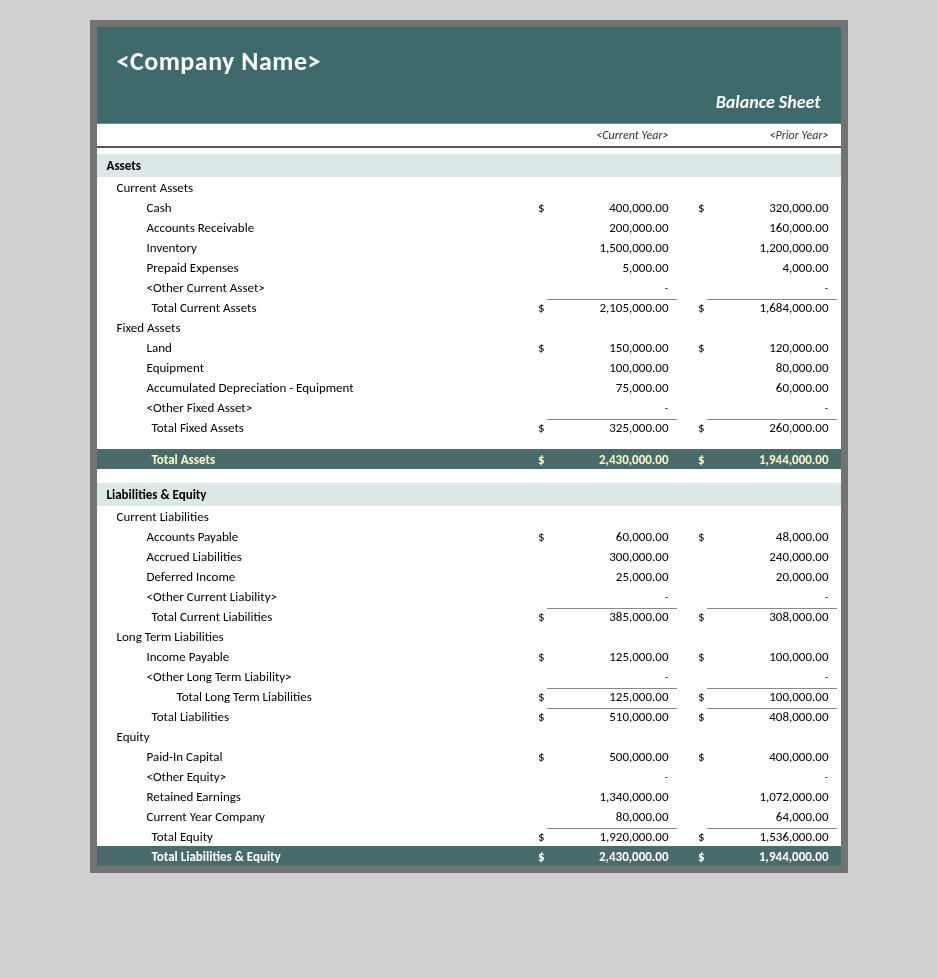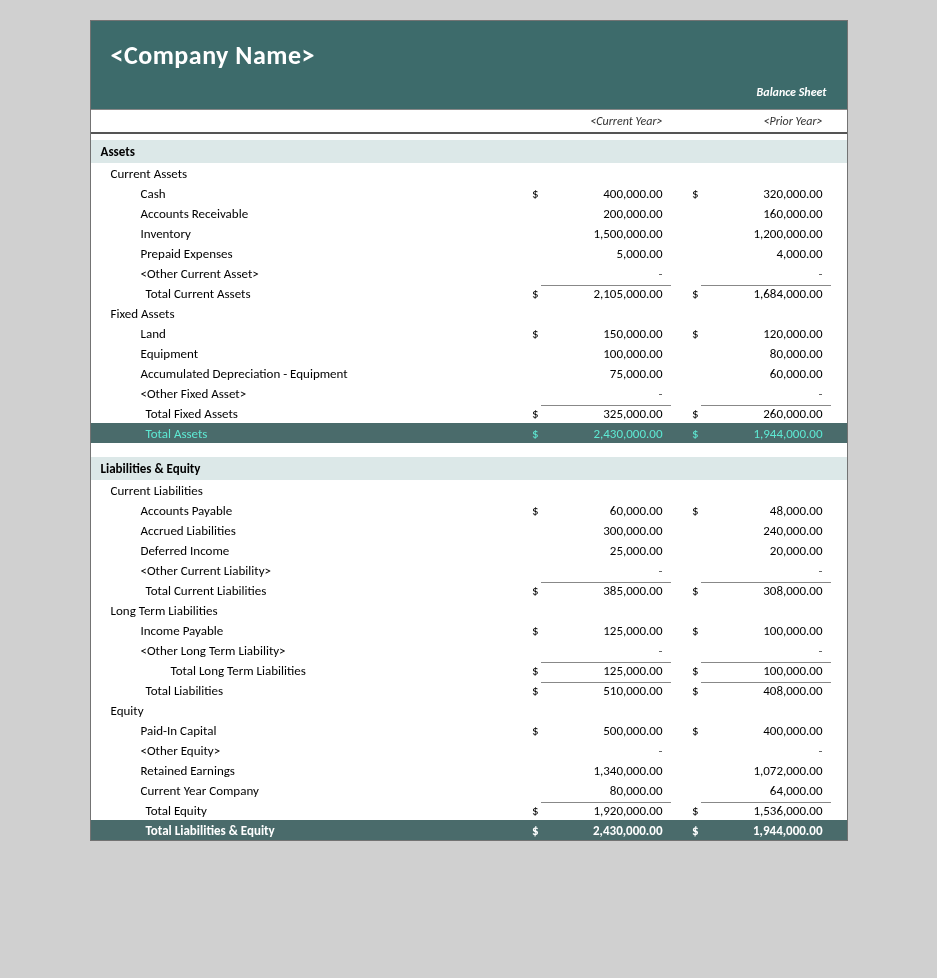--- a/index.html
+++ b/index.html
@@ -9,41 +9,41 @@
       font-size: 13px;
       display: flex;
       justify-content: center;
       align-items: flex-start;
       padding: 20px;
       min-height: 978px;
     }
     .sheet-container {
       background: #fff;
       width: 758px;
-      border: 1px solid #737373;
+      border: 7px solid #737373;
     }
     
     .header-top {
       background: #3d6b6b;
       padding: 18px 20px 8px 20px;
     }
     .company-name {
       color: #fff;
       font-size: 26px;
       font-weight: bold;
       letter-spacing: 0.5px;
     }
     .header-right {
       text-align: right;
       color: #fff;
       padding: 6px 20px 10px 20px;
       background: #3d6b6b;
     }
     .header-right .title-line {
-      font-size: 12px;
+      font-size: 18px;
       font-weight: bold;
       font-style: italic;
     }
     .header-right .subtitle-line {
       font-size: 13px;
       font-style: italic;
     }
     
     .col-headers {
       display: flex;
@@ -67,23 +67,24 @@
       align-items: center;
       min-height: 20px;
       padding: 1px 0;
     }
     .row.section-header {
       background: #dce8e8;
       padding: 4px 0;
       margin-top: 6px;
     }
     .row.total-bold {
-      font-weight: normal;
+      font-weight: bold;
       background: #4a6b6b;
-      color: #5eead4;
+      color: #fef9c3;
+      margin-top: 12px;
     }
     .row.grand-total {
       background: #4a6b6b;
       color: #fff;
       font-weight: bold;
     }
     
     .c-label {
       flex: 0 0 420px;
       padding-left: 0;

